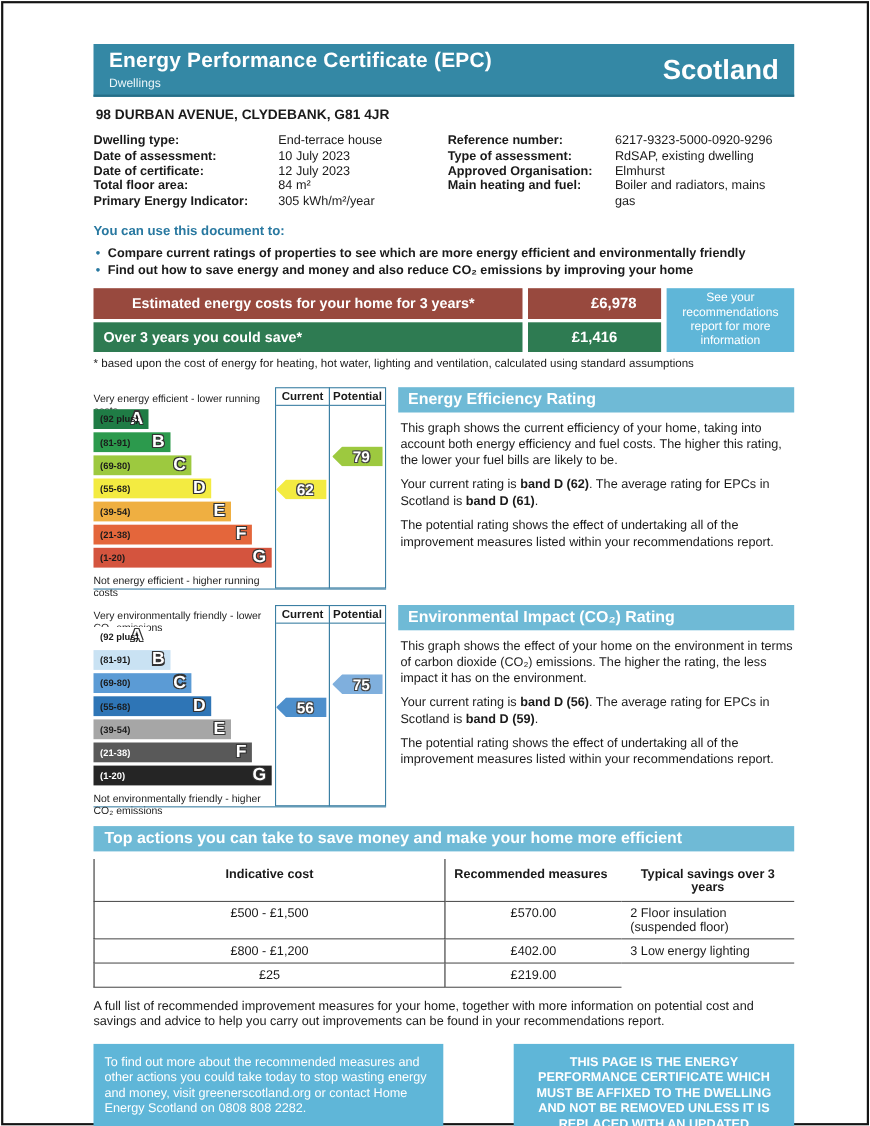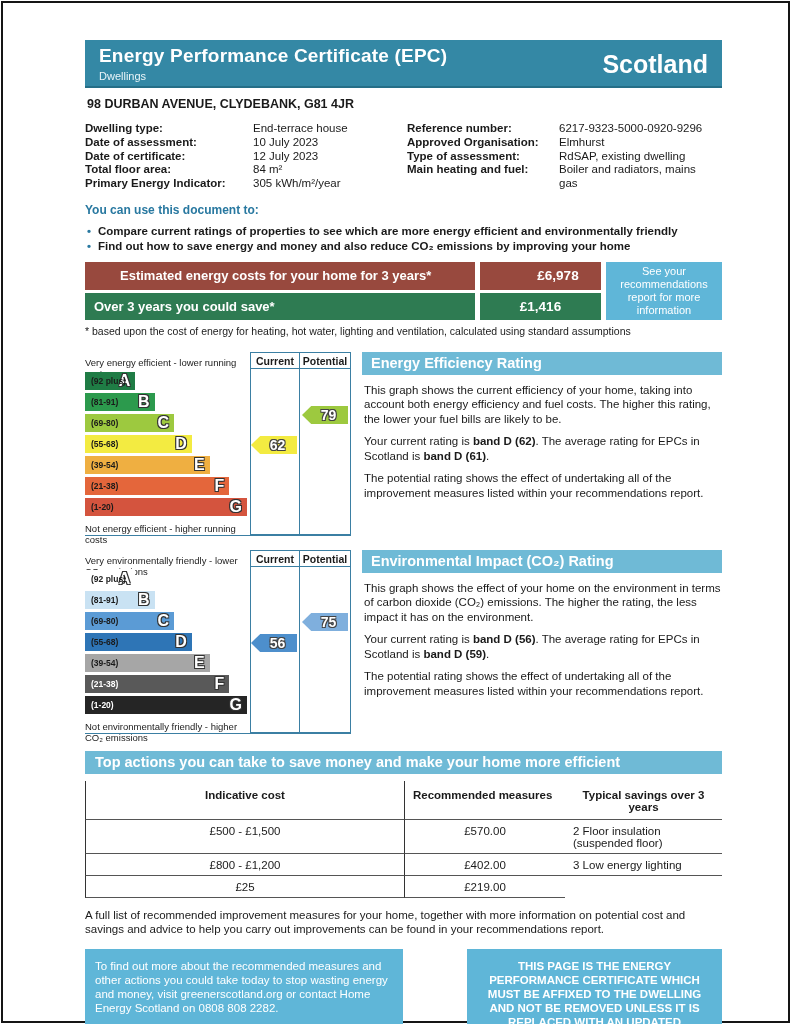--- a/index.html
+++ b/index.html
@@ -132,26 +132,26 @@
           <span class="dlabel">Primary Energy Indicator:</span>
           <span class="dvalue">305 kWh/m²/year</span>
         </div>
       </div>
       <div class="details-col-right">
         <div class="drow">
           <span class="dlabel">Reference number:</span>
           <span class="dvalue">6217-9323-5000-0920-9296</span>
         </div>
         <div class="drow">
+          <span class="dlabel">Type of assessment:</span>
+          <span class="dvalue">RdSAP, existing dwelling</span>
+        </div>
+        <div class="drow">
           <span class="dlabel">Approved Organisation:</span>
           <span class="dvalue">Elmhurst</span>
-        </div>
-        <div class="drow">
-          <span class="dlabel">Type of assessment:</span>
-          <span class="dvalue">RdSAP, existing dwelling</span>
         </div>
         <div class="drow">
           <span class="dlabel">Main heating and fuel:</span>
           <span class="dvalue">Boiler and radiators, mains gas</span>
         </div>
       </div>
     </div>
 
     <div class="usage-heading">You can use this document to:</div>
     <ul class="usage-list">

